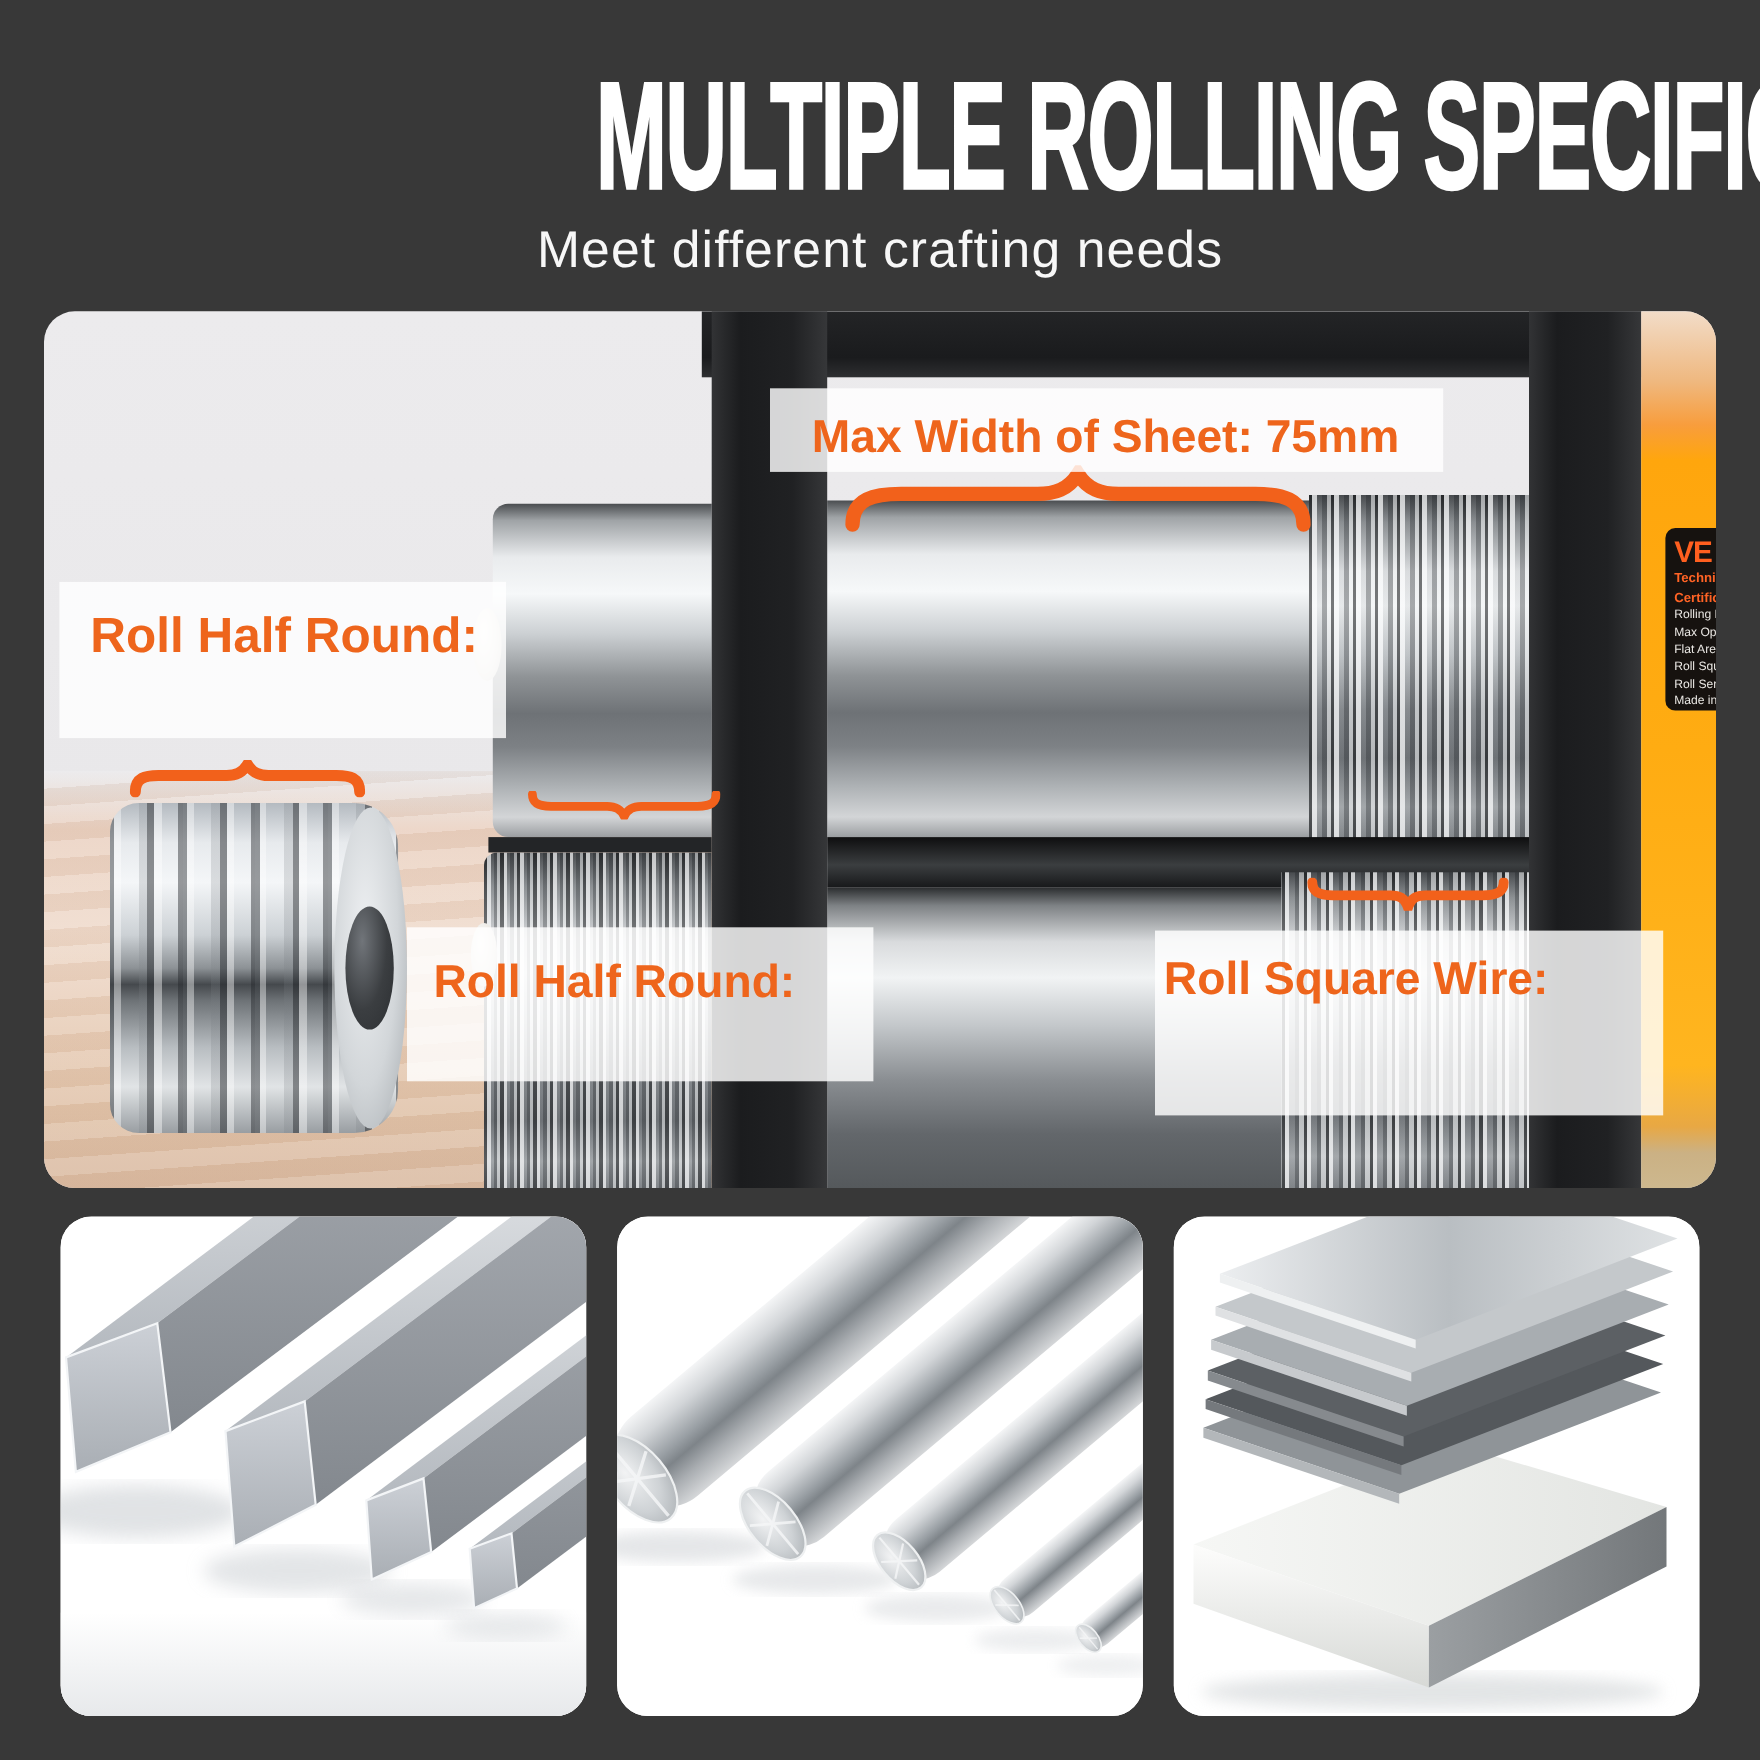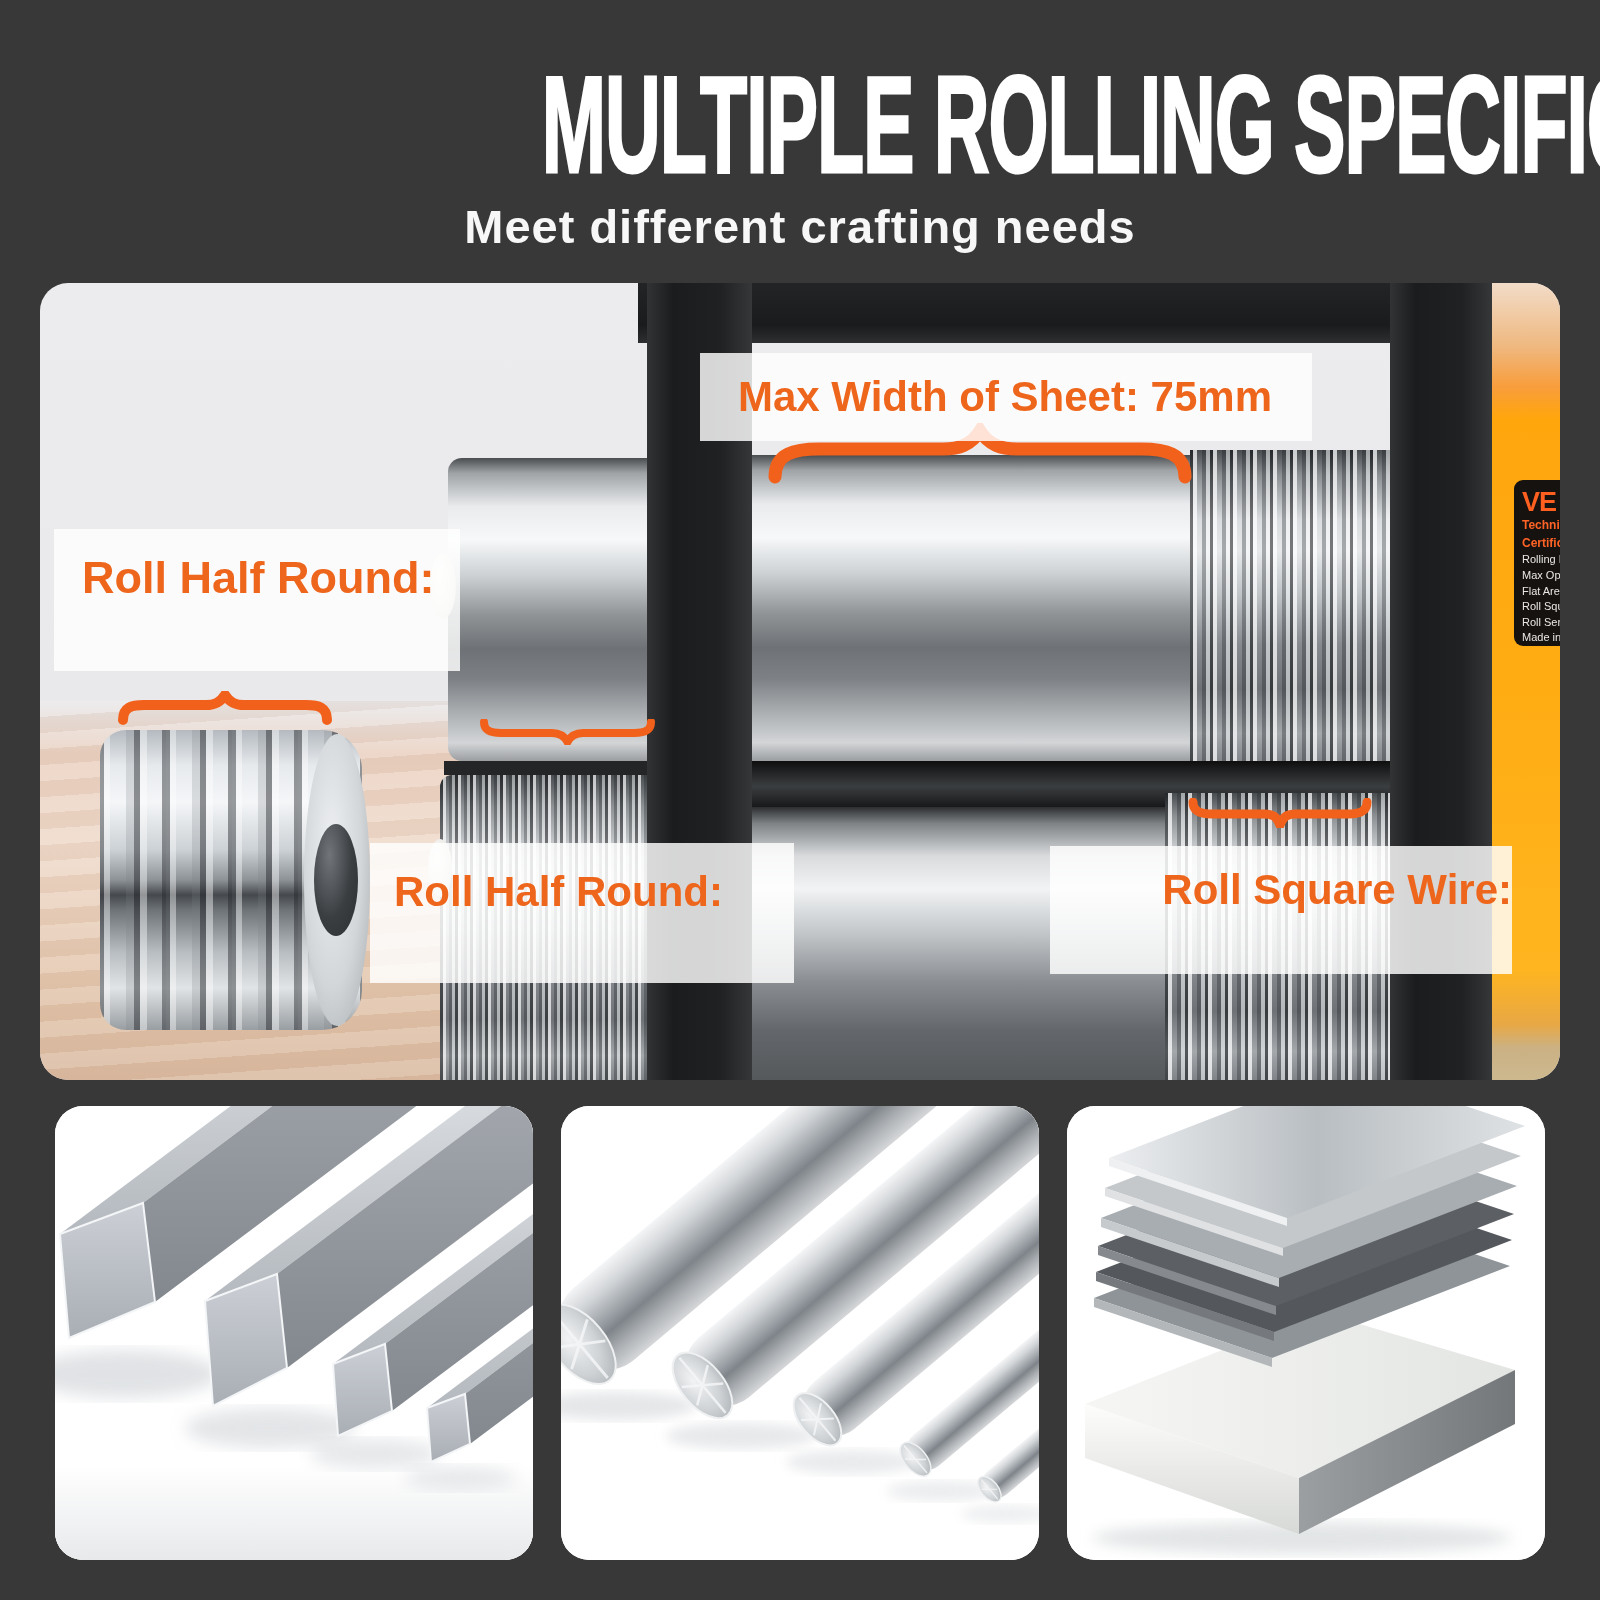--- a/index.html
+++ b/index.html
@@ -13,21 +13,21 @@
   .title{
     margin-top:52px;
     font-size:138px;font-weight:bold;color:#ffffff;line-height:1.05;
     white-space:nowrap;display:inline-block;
     transform:scaleX(0.56);transform-origin:50% 50%;
     letter-spacing:-2px;
     -webkit-text-stroke:3px #ffffff;
   }
   .subtitle{
     margin-top:2px;
-    font-size:47px;color:#f7f7f7;font-weight:700;letter-spacing:1px;
+    font-size:47px;color:#f7f7f7;font-weight:400;letter-spacing:1px;
   }
   
   .photo-main{
     position:absolute;left:40px;top:283px;width:1520px;height:797px;
     border-radius:28px;overflow:hidden;
     background:linear-gradient(180deg,#ecebed 0%,#e9e8ea 55%,#e6e2e2 100%);
   }
   .pm-wood{
     position:absolute;left:0;top:418px;width:660px;height:379px;
     background:
@@ -107,22 +107,22 @@
   .stk-brand{color:#ff5f1f;font-weight:bold;font-size:27px;line-height:1.05;letter-spacing:-1px;}
   .stk-o{color:#ff6325;font-weight:bold;font-size:12px;line-height:1.5;}
   .stk-w{color:#eae8e4;font-size:11px;line-height:1.42;}
   
   .plabel{
     position:absolute;background:rgba(255,255,255,0.82);
     color:#ee651c;font-weight:bold;box-sizing:border-box;
   }
   .lbl-half-large{left:14px;top:246px;width:406px;height:142px;padding:16px 0 0 28px;font-size:45px;line-height:1.48;}
   .lbl-half-small{left:330px;top:560px;width:424px;height:140px;padding:16px 0 0 24px;font-size:42px;line-height:1.55;}
-  .lbl-square-wire{left:1010px;top:563px;width:462px;height:128px;padding:12px 0 0 24px;font-size:42px;line-height:1.5;text-align:right;}
-  .lbl-max-width{left:660px;top:70px;width:612px;height:88px;font-size:42px;line-height:88px;padding-left:38px;}
+  .lbl-square-wire{left:1010px;top:563px;width:462px;height:168px;padding:12px 0 0 8px;font-size:42px;line-height:1.5;}
+  .lbl-max-width{left:660px;top:70px;width:612px;height:76px;font-size:42px;line-height:88px;padding-left:38px;}
   .brace{position:absolute;}
   .brace svg{display:block;width:100%;height:100%;}
   
   .card{
     position:absolute;top:1106px;width:478px;height:454px;border-radius:28px;
     overflow:hidden;background:#ffffff;
   }
   .card-1{left:55px;} .card-2{left:561px;} .card-3{left:1067px;}
   .card svg{display:block;width:100%;height:100%;}
 </style>

